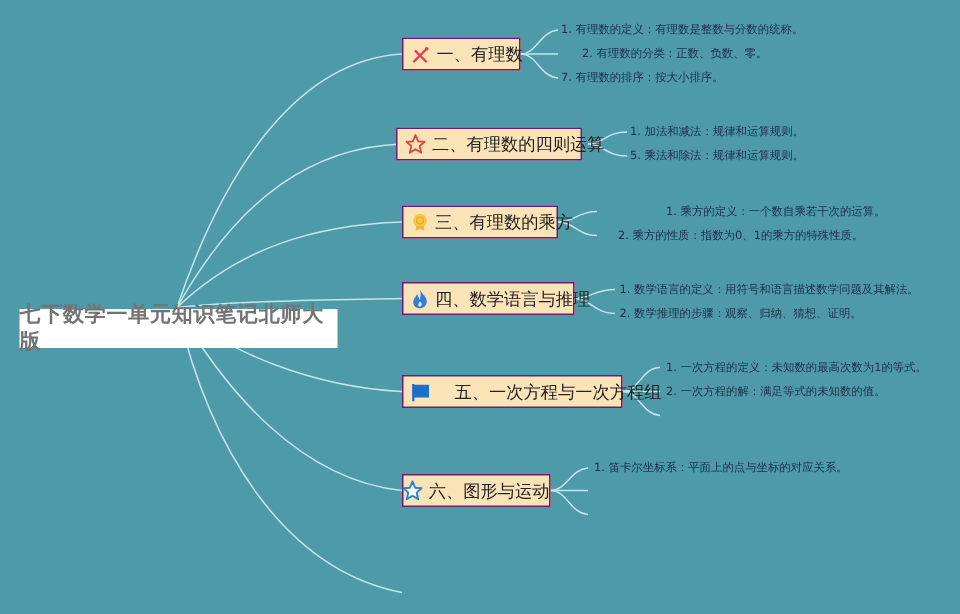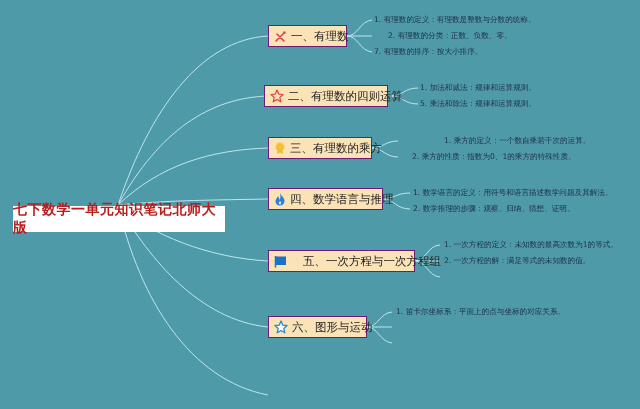--- a/index.html
+++ b/index.html
@@ -4,21 +4,21 @@
 <style>
   html, body { margin:0; padding:0; }
   body {
     width:640px; height:409px; overflow:hidden; position:relative;
     background:#4f9aa8;
     font-family:"DejaVu Sans", "Liberation Sans", sans-serif;
   }
   svg.links { position:absolute; left:0; top:0; width:640px; height:409px; }
   .root {
     position:absolute; left:13px; top:206px; width:212px; height:26px;
-    background:#ffffff; color:#b91c1c;
+    background:#ffffff; color:#737373;
     font-size:14px; font-weight:bold;
     display:flex; align-items:center; justify-content:center;
     letter-spacing:0.5px;
   }
   .topic {
     position:absolute; height:22px;
     background:#fbe3b8; border:1px solid #701a75;
     color:#222; font-size:11.5px;
     display:flex; align-items:center; padding:0 6px 0 5px; box-sizing:border-box;
     white-space:nowrap;
@@ -123,21 +123,21 @@
     <svg width="13" height="13" viewBox="0 0 13 13">
         <path d="M1.5 1 L1.5 12.5" stroke="#1f6fc8" stroke-width="1.5"></path>
         <path d="M2 1.5 L12 1.5 L12 10 L2 10 Z" fill="#1f6fc8"></path>
       </svg>
   </span>
   <span>五、一次方程与一次方程组</span>
 </div>
 <div class="leaf" style="left:444px; top:240px;">1. 一次方程的定义：未知数的最高次数为1的等式。</div>
 <div class="leaf" style="left:444px; top:256px;text-align:center;">2. 一次方程的解：满足等式的未知数的值。</div>
 
-<div class="topic" style="left:268px; top:316px; width:99px;">
+<div class="topic" style="left:268px; top:316px; width:99px;justify-content:center;">
   <span class="icon">
     <svg width="14" height="14" viewBox="0 0 14 14">
         <path d="M7 1 L8.8 5.2 L13 5.5 L9.8 8.4 L10.8 12.8 L7 10.5 L3.2 12.8 L4.2 8.4 L1 5.5 L5.2 5.2 Z" fill="#ffffff" stroke="#2a86c8" stroke-width="1.3" stroke-linejoin="round"></path>
       </svg>
   </span>
   <span>六、图形与运动</span>
 </div>
 <div class="leaf" style="left:396px; top:307px;">1. 笛卡尔坐标系：平面上的点与坐标的对应关系。</div>
 
 </body></html>

